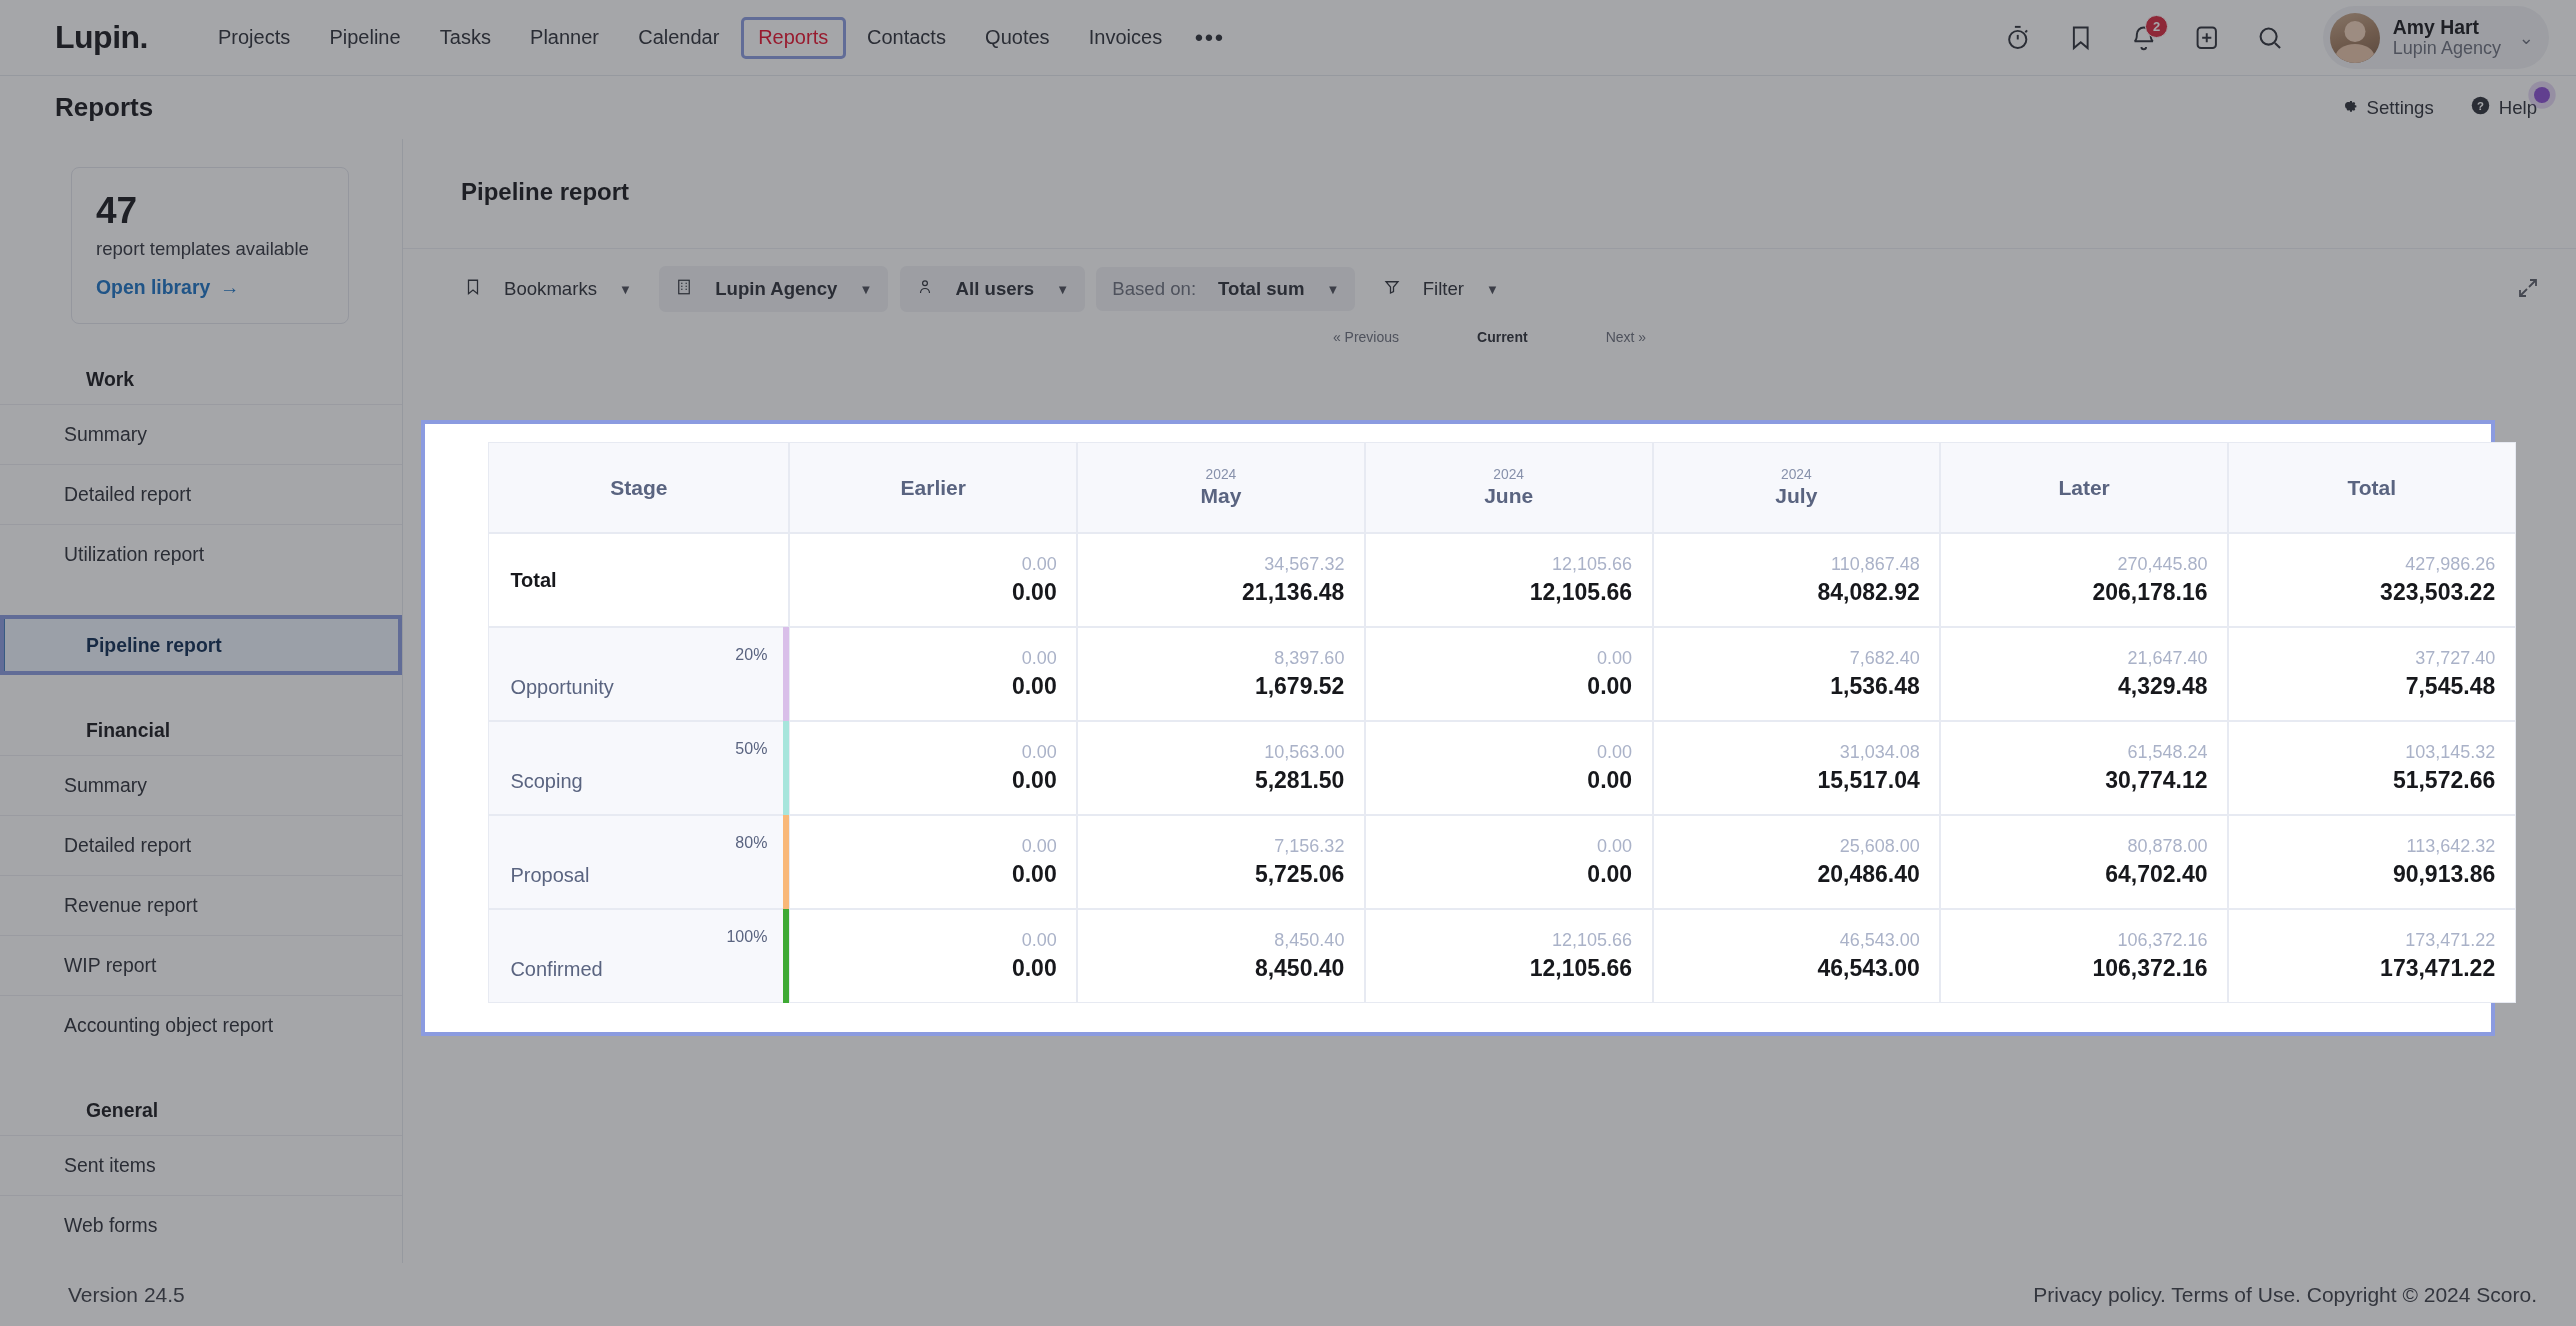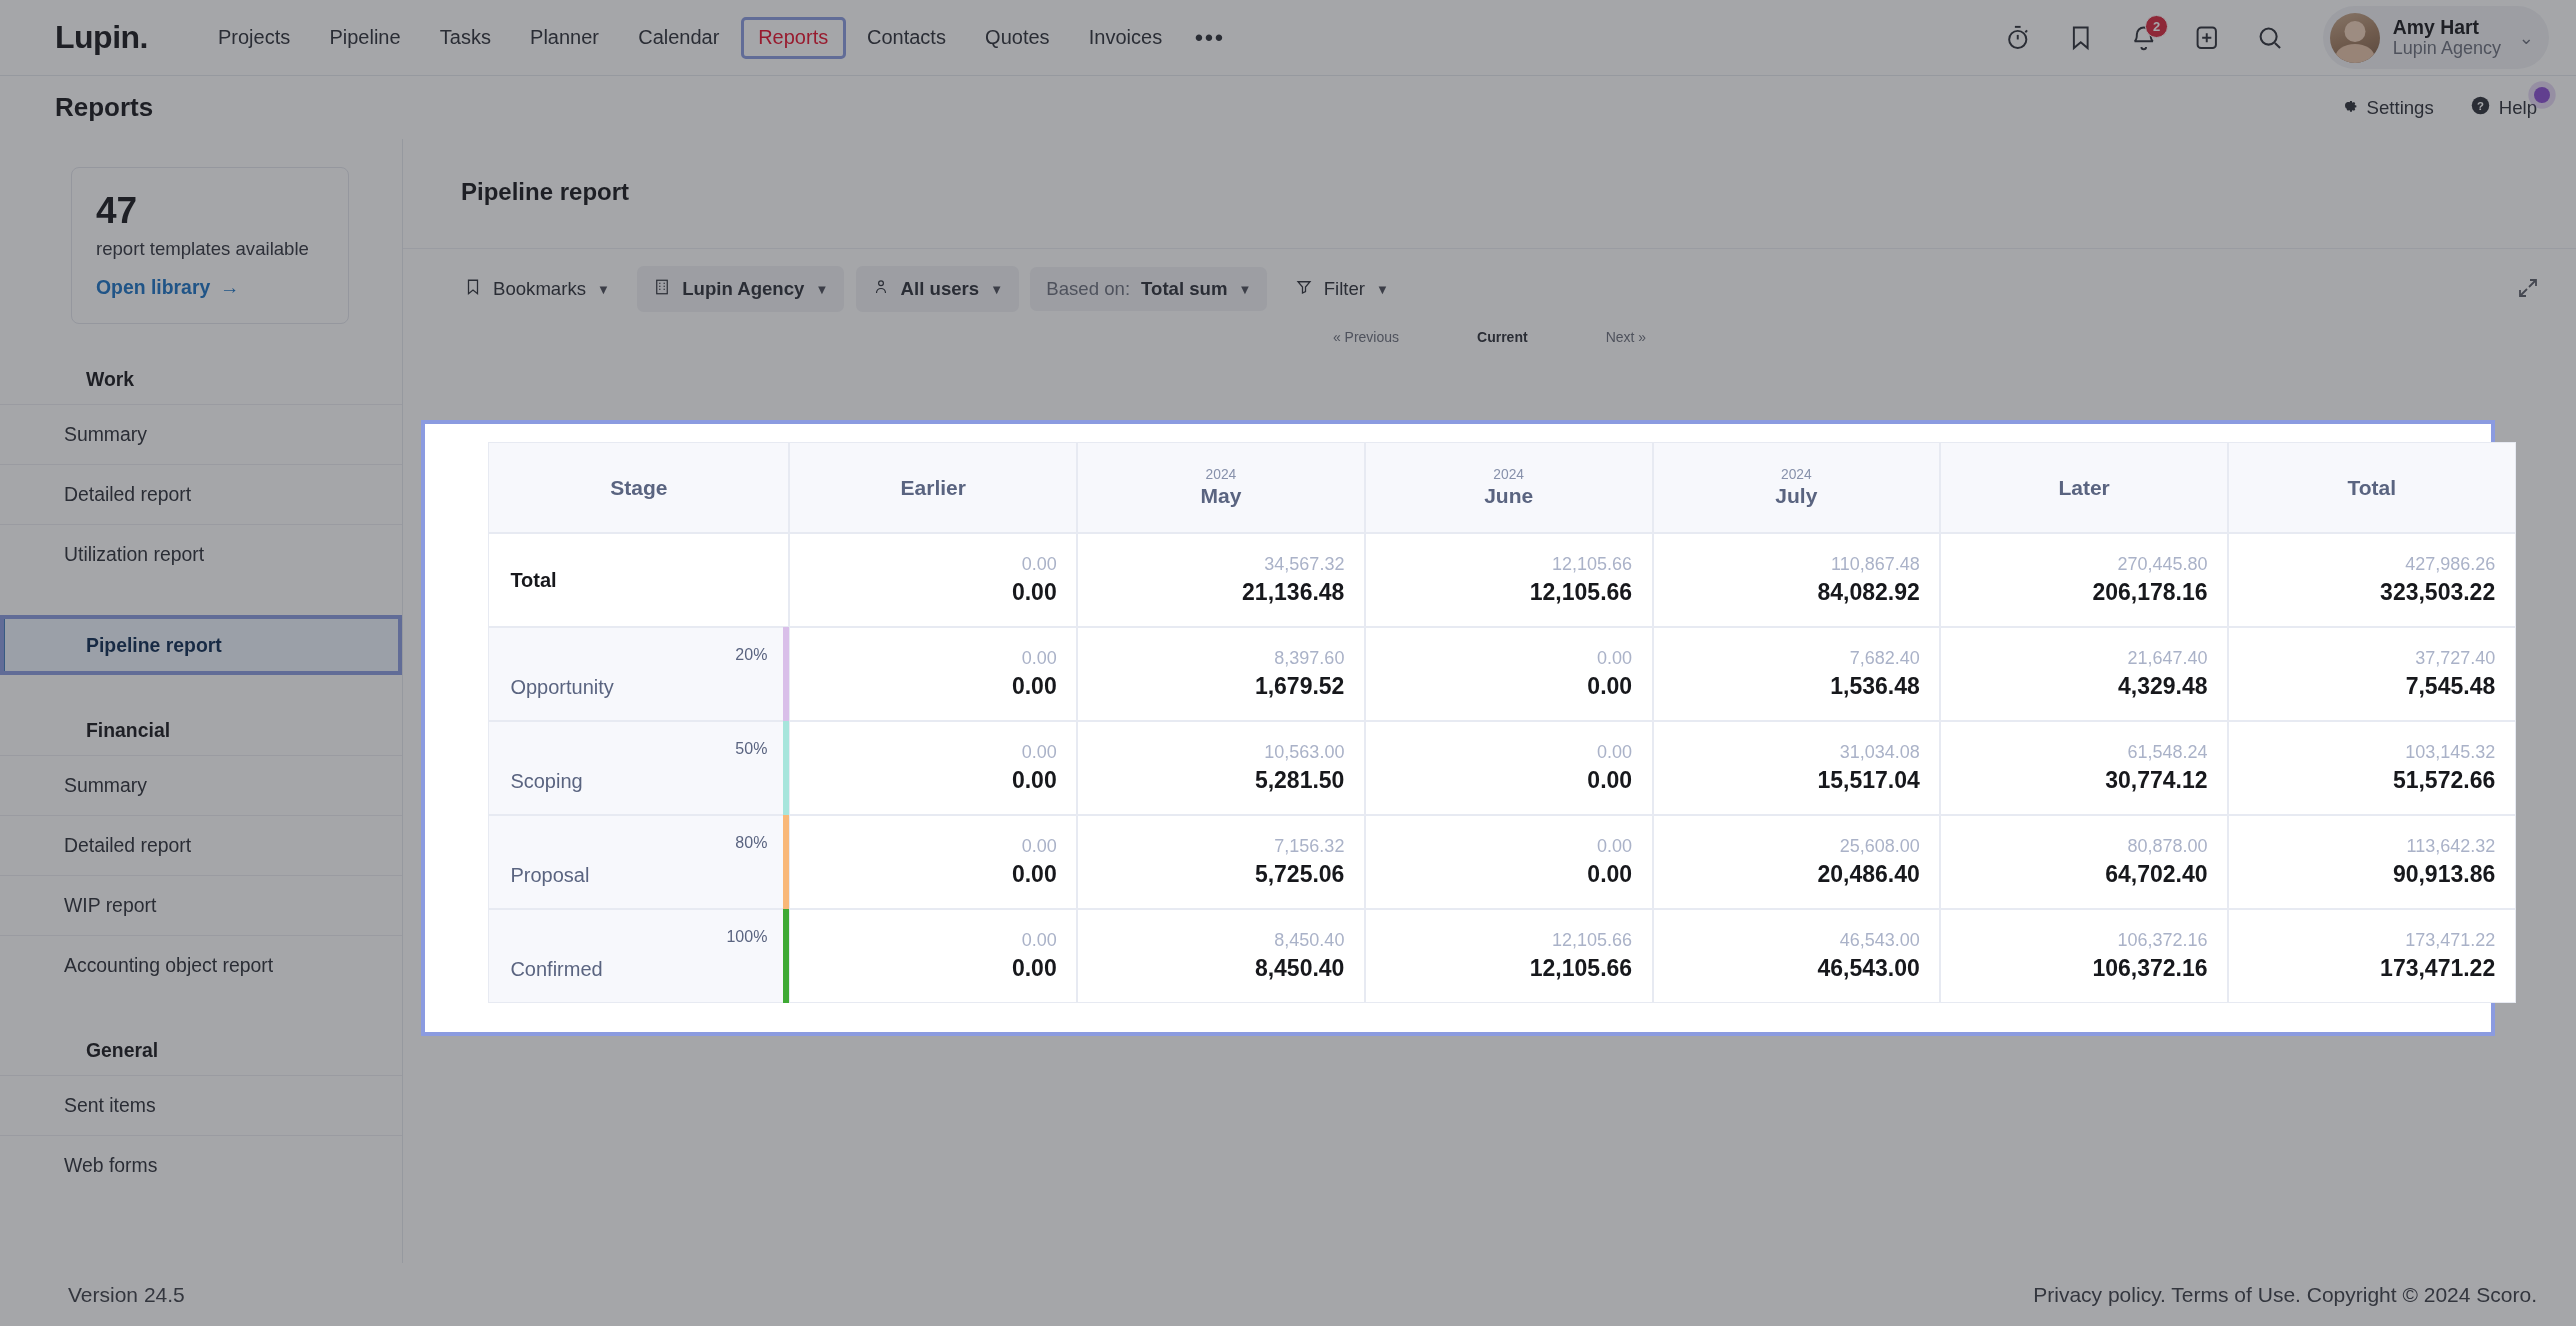--- a/index.html
+++ b/index.html
@@ -135,21 +135,21 @@
   
   .main { flex: 1; min-width: 0; background:#ffffff; position: relative; }
   .maintitle { font-size: 24px; font-weight: 700; color:#17181c; padding: 39px 0 0 58px; }
 
   .toolbar {
     margin-top: 42px; border-top: 0.8px solid #eceef3;
     height: 81px; display:flex; align-items:center;
     padding: 0 36px 0 45px; gap: 11.3px;
   }
   .tbtn {
-    display:flex; align-items:center; gap:11px;
+    display:flex; align-items:center; gap:22px;
     font-size:18.6px; color:#2c2f38;
     padding: 11.3px 16px; border-radius: 6.5px;
   }
   .tbtn.filled { background:#f1f2f5; }
   .tbtn .lbl { font-weight: 700; }
   .tbtn .pre { color:#6b6f7c; font-weight:400; }
   .caret { color:#4a4d58; font-size: 13px; }
   .expandbtn { margin-left:auto; }
 
   .pagernav {
@@ -321,20 +321,21 @@
             <div class="sideitem">Detailed report</div>
             <div class="sideitem">Utilization report</div>
           </div>
           <div class="navgroup">
             <div class="sideitem active">Pipeline report</div>
           </div>
           <div class="navgroup">
             <div class="grouplabel">Financial</div>
             <div class="sideitem">Summary</div>
             <div class="sideitem">Detailed report</div>
+            <div class="sideitem">Revenue report</div>
             <div class="sideitem">WIP report</div>
             <div class="sideitem">Accounting object report</div>
           </div>
           <div class="navgroup">
             <div class="grouplabel">General</div>
             <div class="sideitem">Sent items</div>
             <div class="sideitem">Web forms</div>
           </div>
         </div>
     </div>

